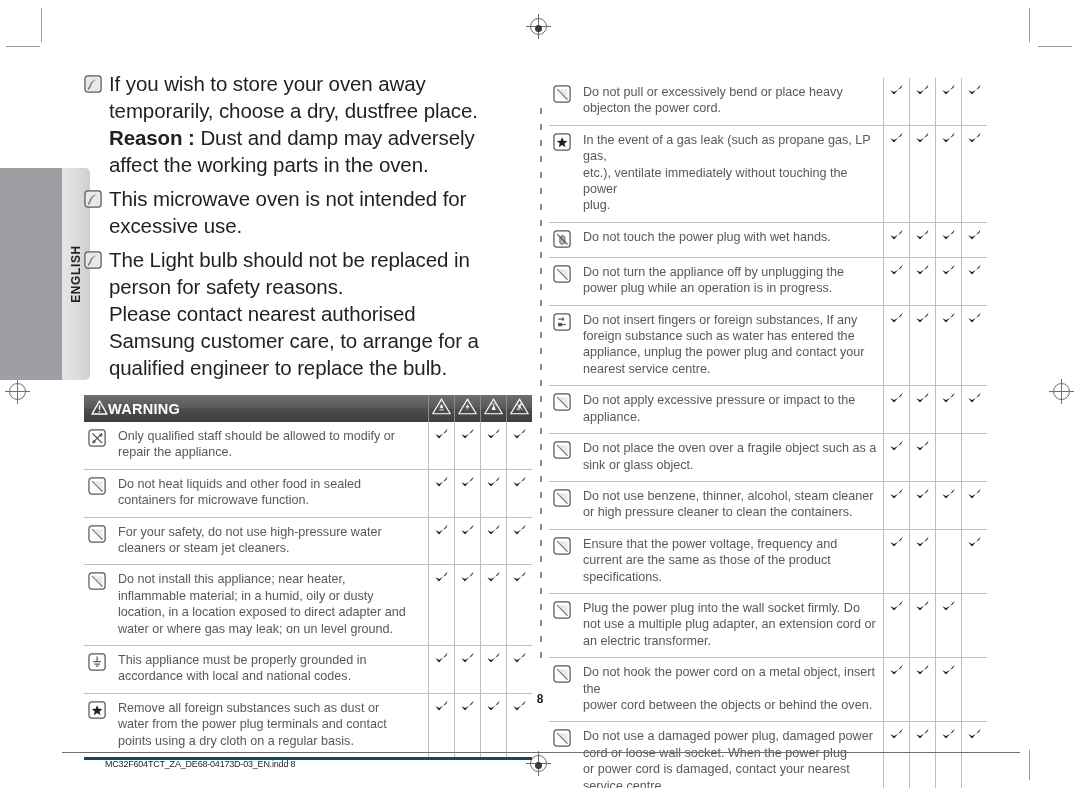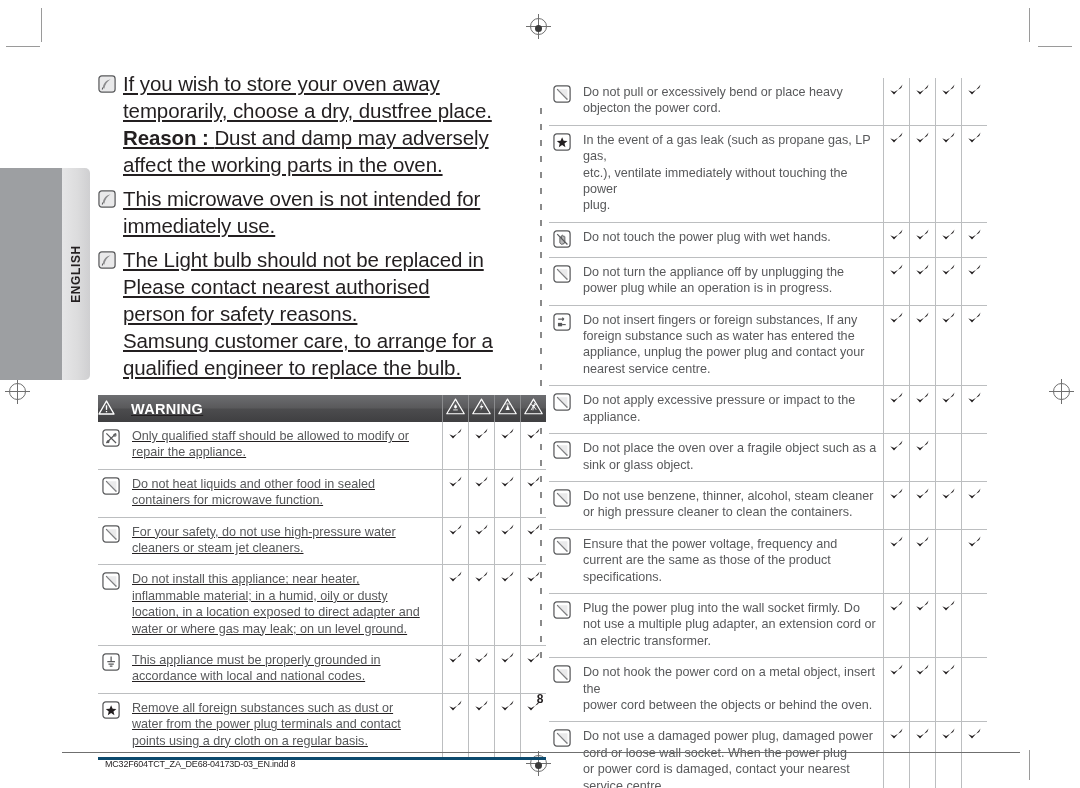--- a/index.html
+++ b/index.html
@@ -73,23 +73,22 @@
     justify-content: center;
     font-size: 12px;
     font-weight: bold;
     letter-spacing: 0.6px;
     color: #231f20;
   }
 
   
   .col-left {
     position: absolute;
-    left: 98px; top: 70px;
+    left: 84px; top: 70px;
     width: 448px;
-    text-decoration: underline;
   }
   .col-right {
     position: absolute;
     left: 549px; top: 78px;
     width: 438px;
   }
 
   
   .col-divider {
     position: absolute;
@@ -124,21 +123,22 @@
   .warn-header {
     display: flex;
     align-items: stretch;
     height: 27px;
     background: linear-gradient(to bottom, #6d6e71 0%, #59595b 48%, #4c4c4e 52%, #3f3f41 100%);
   }
   .warn-header-title {
     flex: 1 1 auto;
     display: flex;
     align-items: center;
-    gap: 16px;
+    gap: 0;
+    padding-left: 7px;
     color: #ffffff;
     font-size: 14.5px;
     font-weight: bold;
     letter-spacing: 0.3px;
   }
   .warn-header-icons {
     flex: 0 0 auto;
     display: flex;
   }
   .warn-hcell {
@@ -261,35 +261,35 @@
       <div class="note-item">
         <span class="note-icon">
           <svg class="sym" viewBox="0 0 20 20">
             <rect x="1" y="1" width="17" height="17" rx="3" fill="#e9e9ea" stroke="#58595b" stroke-width="1.3"></rect>
             <path d="M13.2 4.6 C9 5.6 5.6 8.6 5.2 13.2 L6.6 14.6 C7.4 10 10 6.6 13.2 4.6 Z" fill="#8c8c8e"></path>
             <path d="M5.2 13.2 L4.4 15.2" stroke="#58595b" stroke-width="1.1" fill="none"></path>
           </svg>
         </span>
         <div class="note-text">
           <div><span>This microwave oven is not intended for</span></div>
-          <div><span>immediately use.</span></div>
+          <div><span>excessive use.</span></div>
         </div>
       </div>
       <div class="note-item">
         <span class="note-icon">
           <svg class="sym" viewBox="0 0 20 20">
             <rect x="1" y="1" width="17" height="17" rx="3" fill="#e9e9ea" stroke="#58595b" stroke-width="1.3"></rect>
             <path d="M13.2 4.6 C9 5.6 5.6 8.6 5.2 13.2 L6.6 14.6 C7.4 10 10 6.6 13.2 4.6 Z" fill="#8c8c8e"></path>
             <path d="M5.2 13.2 L4.4 15.2" stroke="#58595b" stroke-width="1.1" fill="none"></path>
           </svg>
         </span>
         <div class="note-text">
           <div><span>The Light bulb should not be replaced in</span></div>
+          <div><span>person for safety reasons.</span></div>
           <div><span>Please contact nearest authorised</span></div>
-          <div><span>person for safety reasons.</span></div>
           <div><span>Samsung customer care, to arrange for a</span></div>
           <div><span>qualified engineer to replace the bulb.</span></div>
         </div>
       </div>
     </div>
 
   <div style="margin-top:14px;">
     <div class="warn-header">
       <div class="warn-header-title">
         <span>

